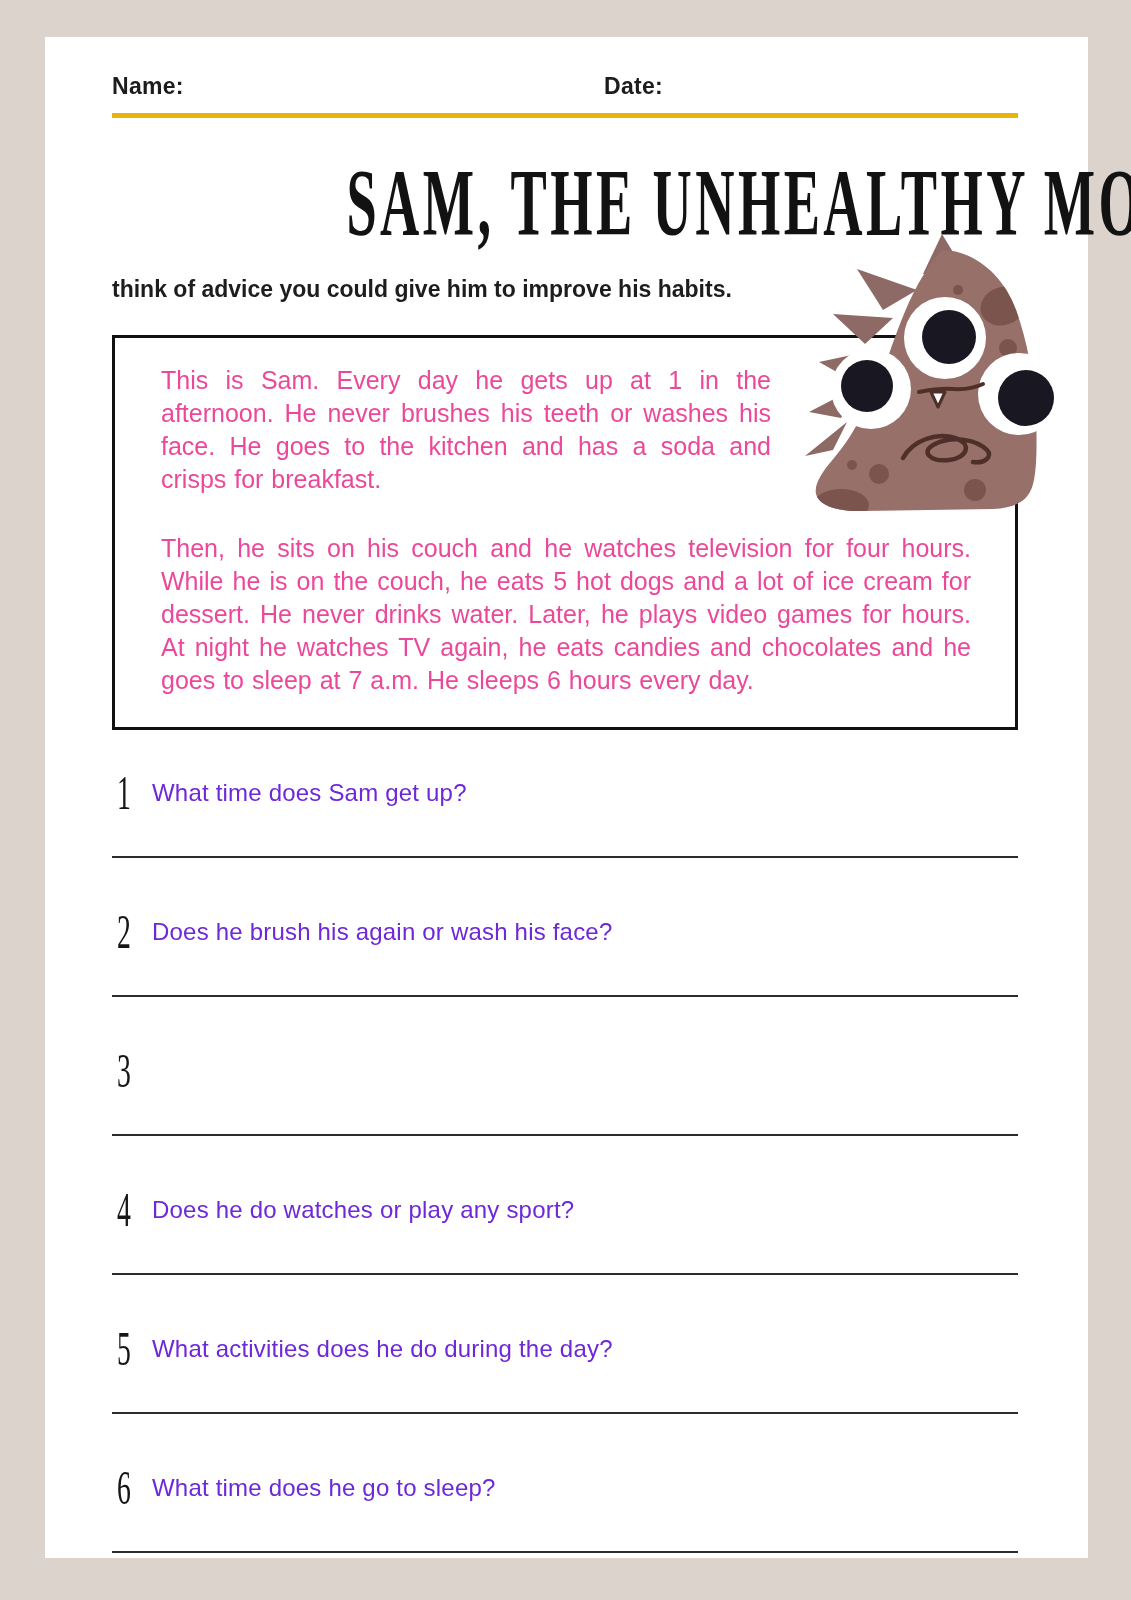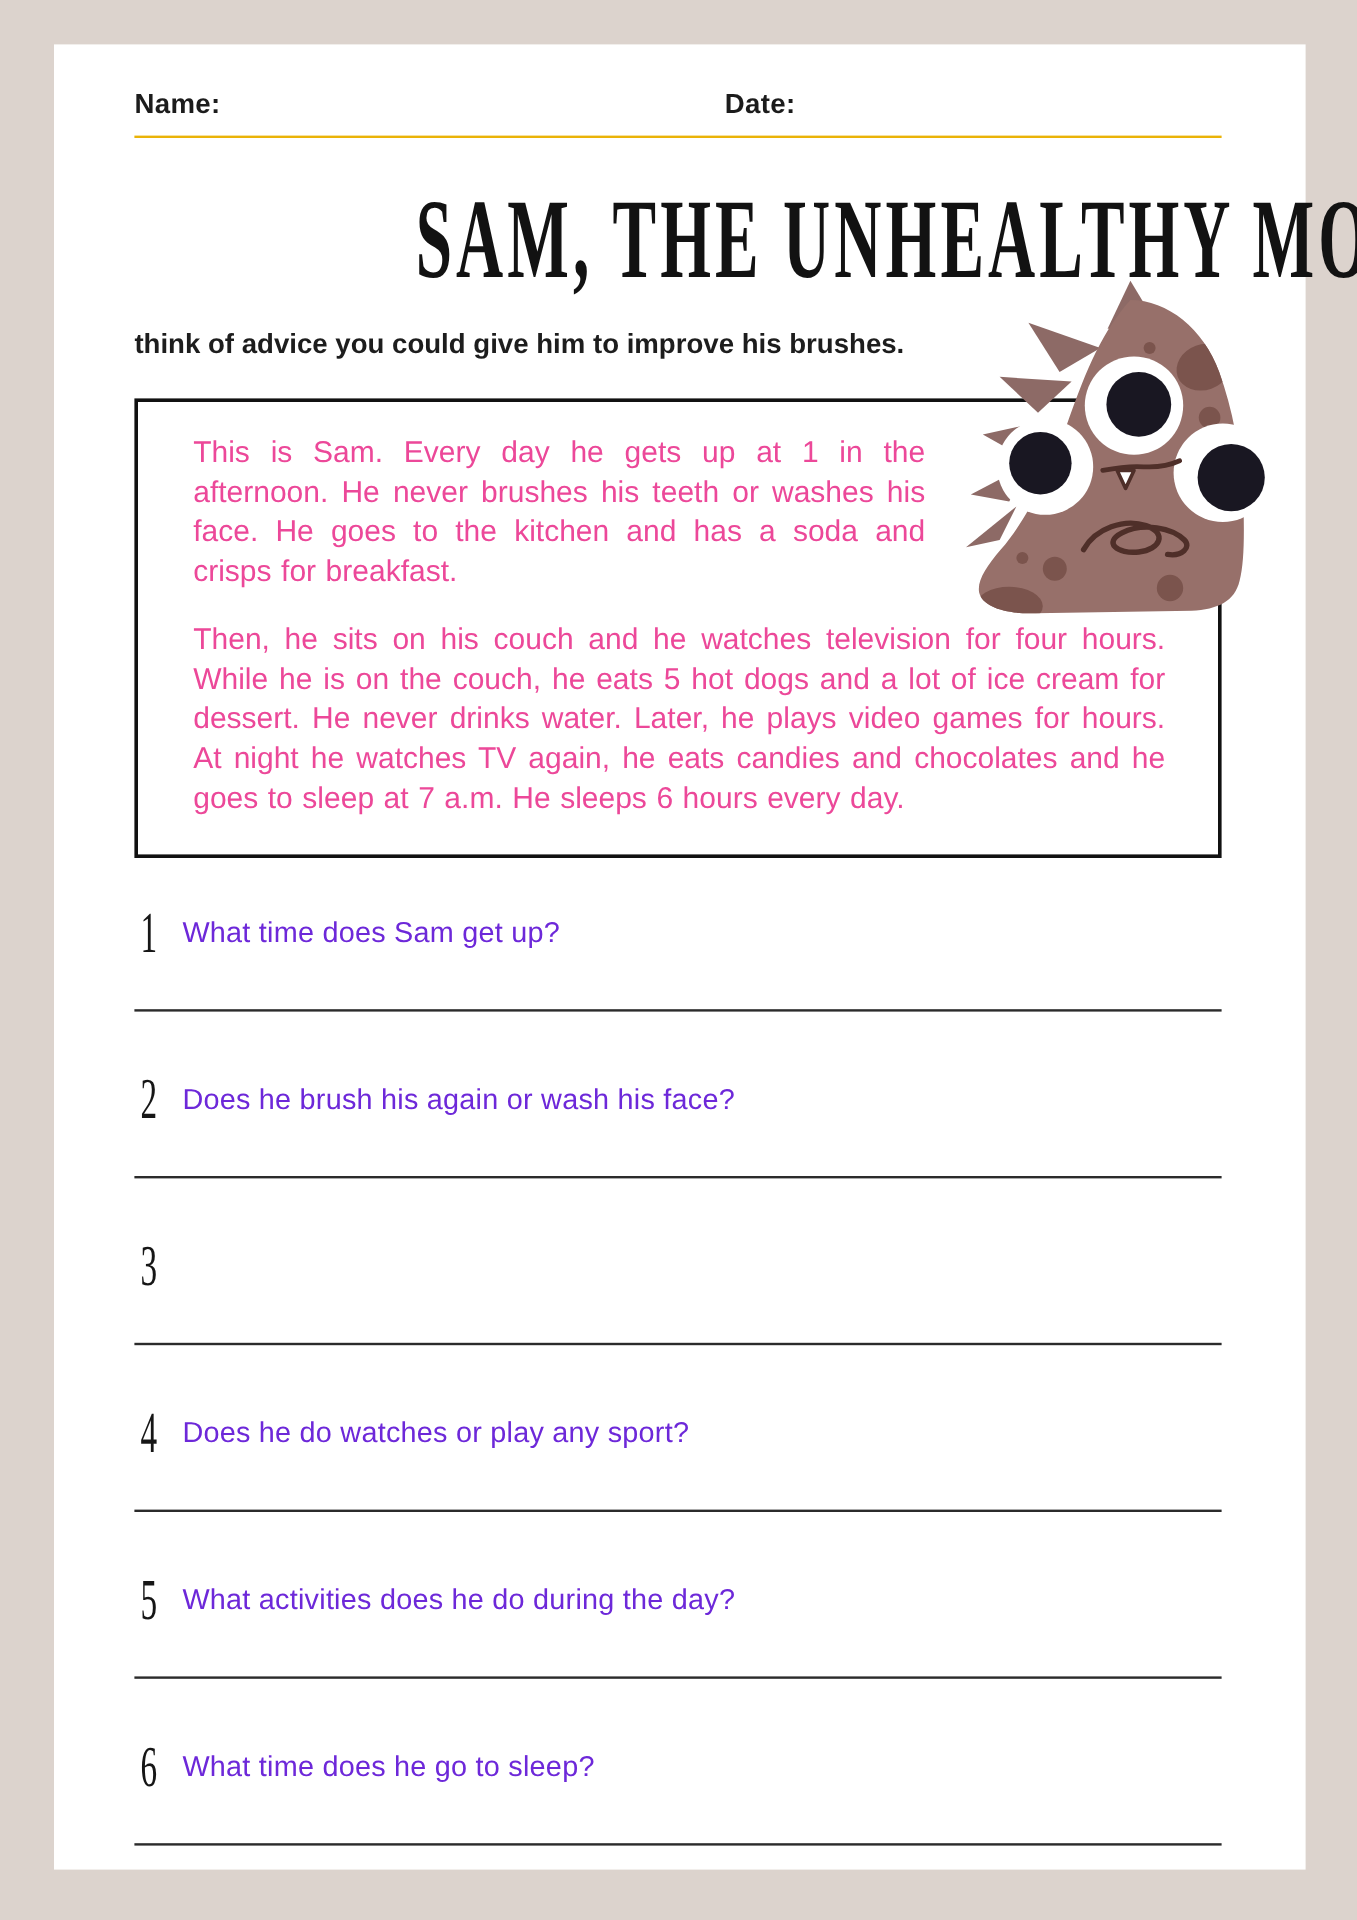--- a/index.html
+++ b/index.html
@@ -14,21 +14,21 @@
     position:absolute;inset:37px 43px 42px 45px;
     background:#ffffff;
     padding:0 70px 0 67px;
     box-sizing:border-box;
   }
   
   .header-row{
     position:relative;
     margin-top:36px;
     padding-bottom:13px;
-    border-bottom:2px solid #eab308;
+    border-bottom:5px solid #eab308;
     font-size:23px;font-weight:bold;color:#1c1c1c;
     letter-spacing:0.3px;
   }
   .date-label{position:absolute;left:492px;top:0;}
   
   .title-wrap{padding-top:38px;text-align:center;height:92px;}
   .title-wrap h1{
     margin:0;display:inline-block;white-space:nowrap;
     font-family:"Liberation Serif", serif;
     font-weight:bold;font-size:80px;line-height:80px;
@@ -47,21 +47,21 @@
     margin-top:30px;
     border:3px solid #111;
     padding:26px 44px 30px 46px;
     box-sizing:border-box;
   }
   .passage-box p{
     margin:0;font-size:25px;line-height:33px;color:#ec4899;
     text-align:justify;word-spacing:1px;
   }
   .passage-box p.p1{width:610px;}
-  .passage-box p.p2{margin-top:24px;}
+  .passage-box p.p2{margin-top:36px;}
   
   .monster{
     position:absolute;left:750px;top:185px;
     width:260px;height:290px;z-index:5;
   }
   
   .questions{margin-top:42px;}
   .qa + .qa{margin-top:53px;}
   .q-row{display:flex;align-items:center;gap:16px;}
   .q-num{
@@ -86,21 +86,21 @@
   <div class="header-row">
     <span>Name:</span>
     <span class="date-label">Date:</span>
   </div>
 
   <div class="title-wrap">
     <h1>SAM, THE UNHEALTHY MONSTER</h1>
   </div>
 
   <div class="instructions">
-    <div>think of advice you could give him to improve his brushes.</div>
+    <div>think of advice you could give him to improve his habits.</div>
   </div>
 
   <div class="passage-box">
     <p class="p1">This is Sam. Every day he gets up at 1 in the afternoon. He never brushes his teeth or washes his face. He goes to the kitchen and has a soda and crisps for breakfast.</p>
     <p class="p2">Then, he sits on his couch and he watches television for four hours. While he is on the couch, he eats 5 hot dogs and a lot of ice cream for dessert. He never drinks water. Later, he plays video games for hours. At night he watches TV again, he eats candies and chocolates and he goes to sleep at 7 a.m. He sleeps 6 hours every day.</p>
   </div>
 
   <svg class="monster" viewBox="0 0 260 290" aria-hidden="true">
     <defs>
       <clipPath id="bodyClip">

